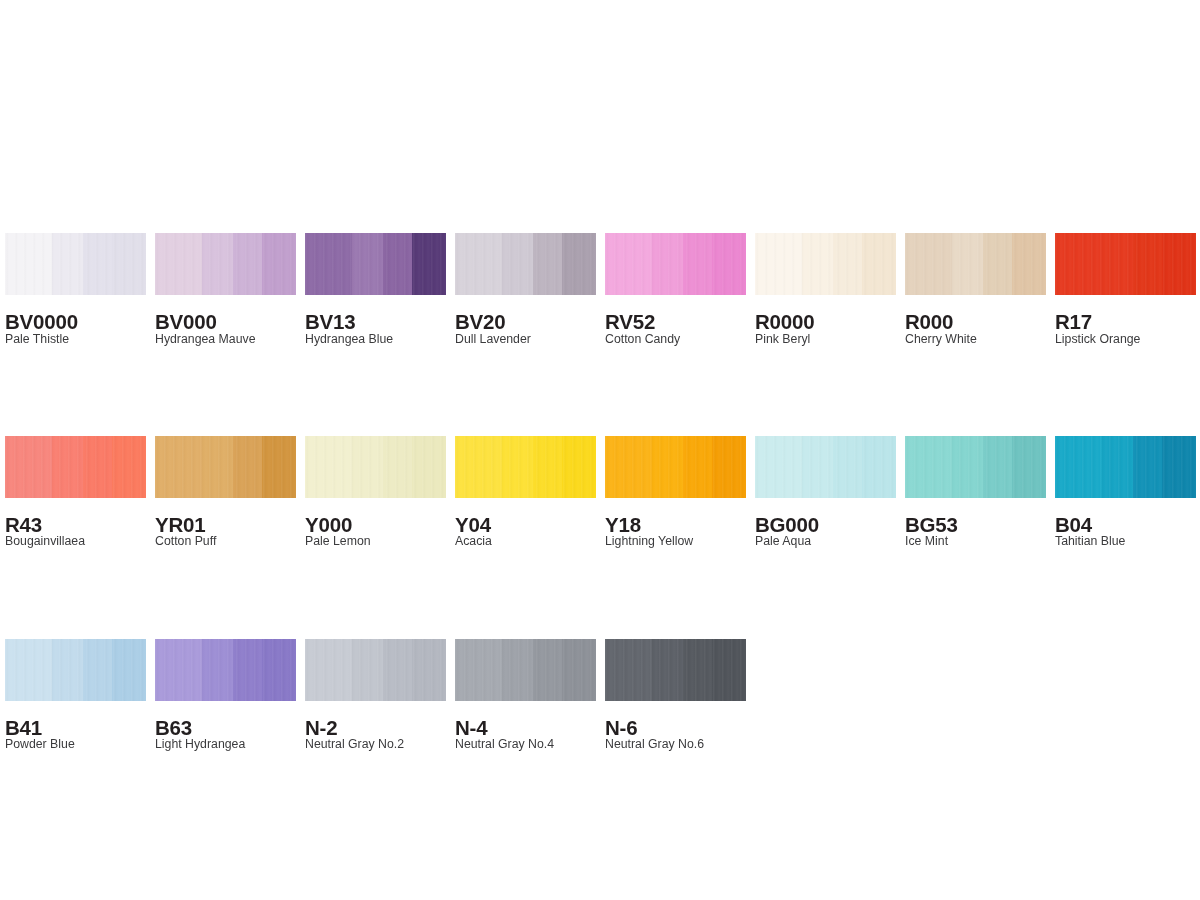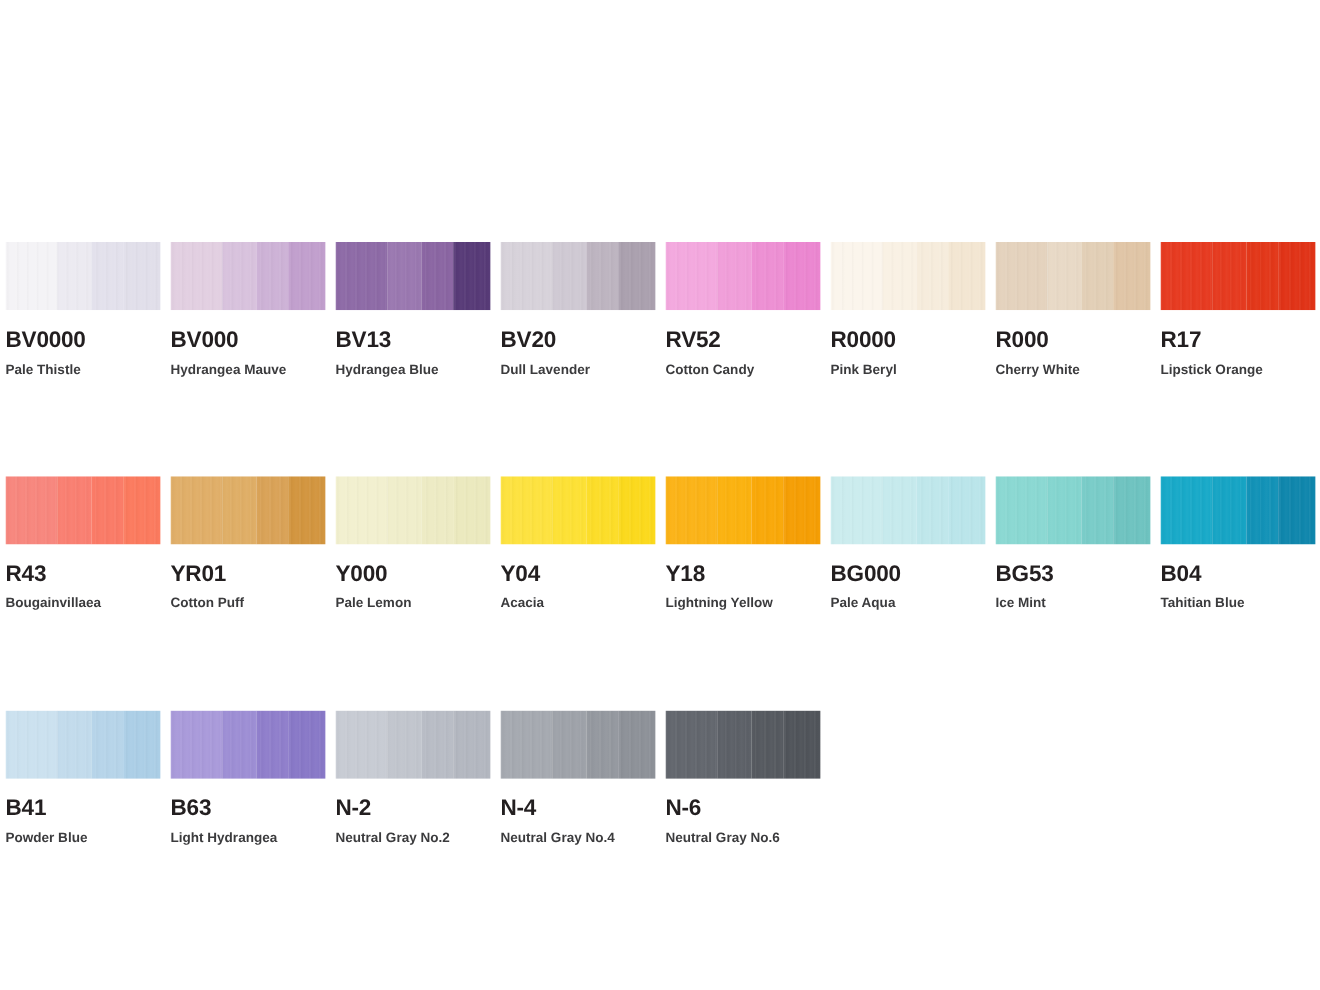--- a/index.html
+++ b/index.html
@@ -17,21 +17,21 @@
     position: relative;
     width: 1200px;
     height: 900px;
     background: #ffffff;
     overflow: hidden;
   }
 
   #swatch-grid {
     position: absolute;
     left: 5px;
-    top: 220px;
+    top: 233px;
     width: 1191px;
     display: grid;
     grid-template-columns: repeat(8, 141px);
     column-gap: 9px;
     row-gap: 91px;
   }
 
   .swatch-cell {
     width: 141px;
     position: relative;
@@ -72,24 +72,23 @@
     font-weight: bold;
     color: #231f20;
     letter-spacing: -0.2px;
     line-height: 1;
     margin-top: 17px;
     white-space: nowrap;
   }
 
   .swatch-name {
     font-size: 12.3px;
-    font-weight: bold;
+    font-weight: normal;
     color: #3b3b3d;
     line-height: 1;
-    margin-top: 10px;
     white-space: nowrap;
   }
 </style>
 </head>
 <body>
 
 <div id="palette-page">
   <div id="swatch-grid">
       <div class="swatch-cell">
         <div class="swatch-chip">

